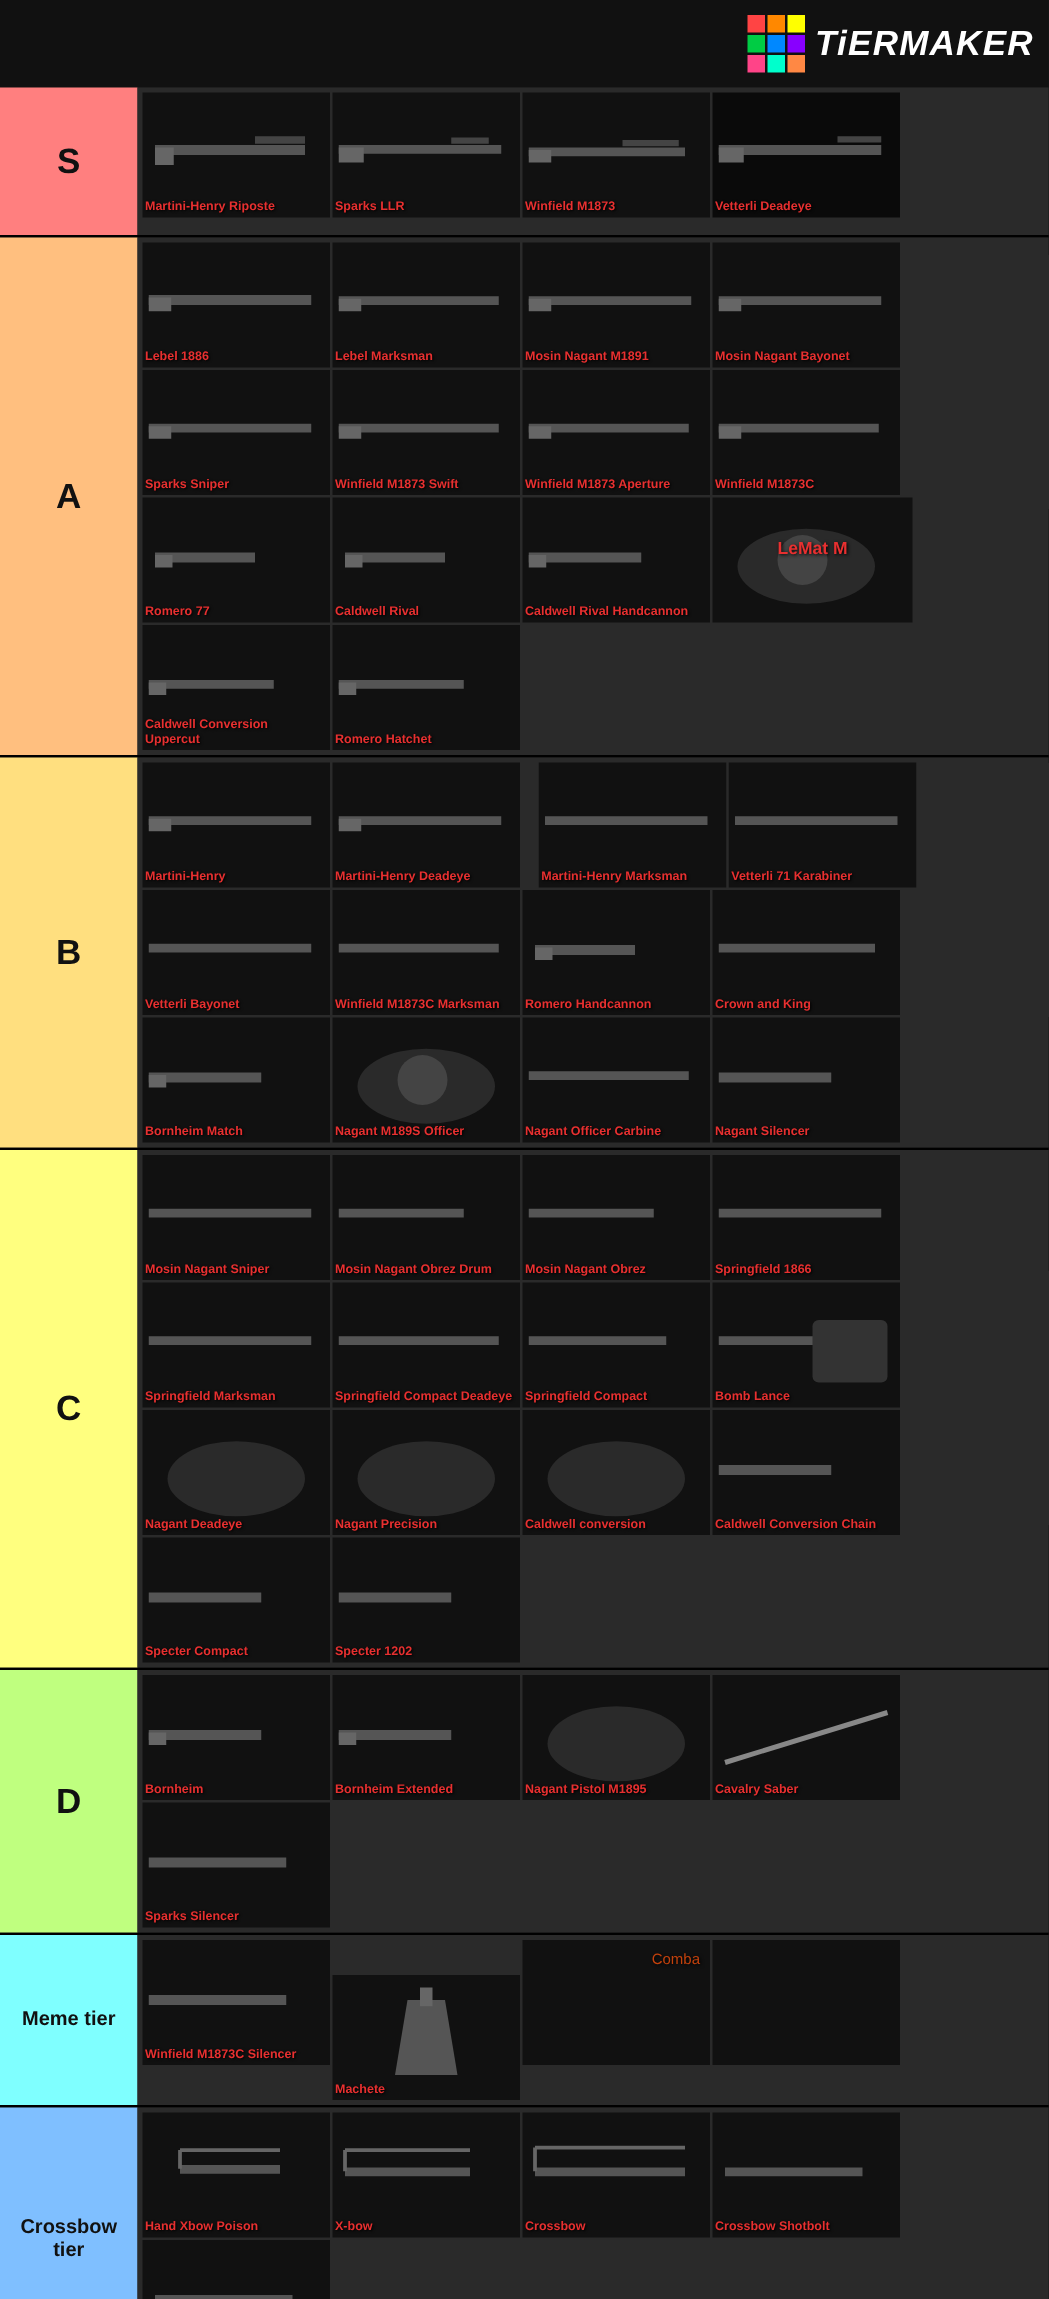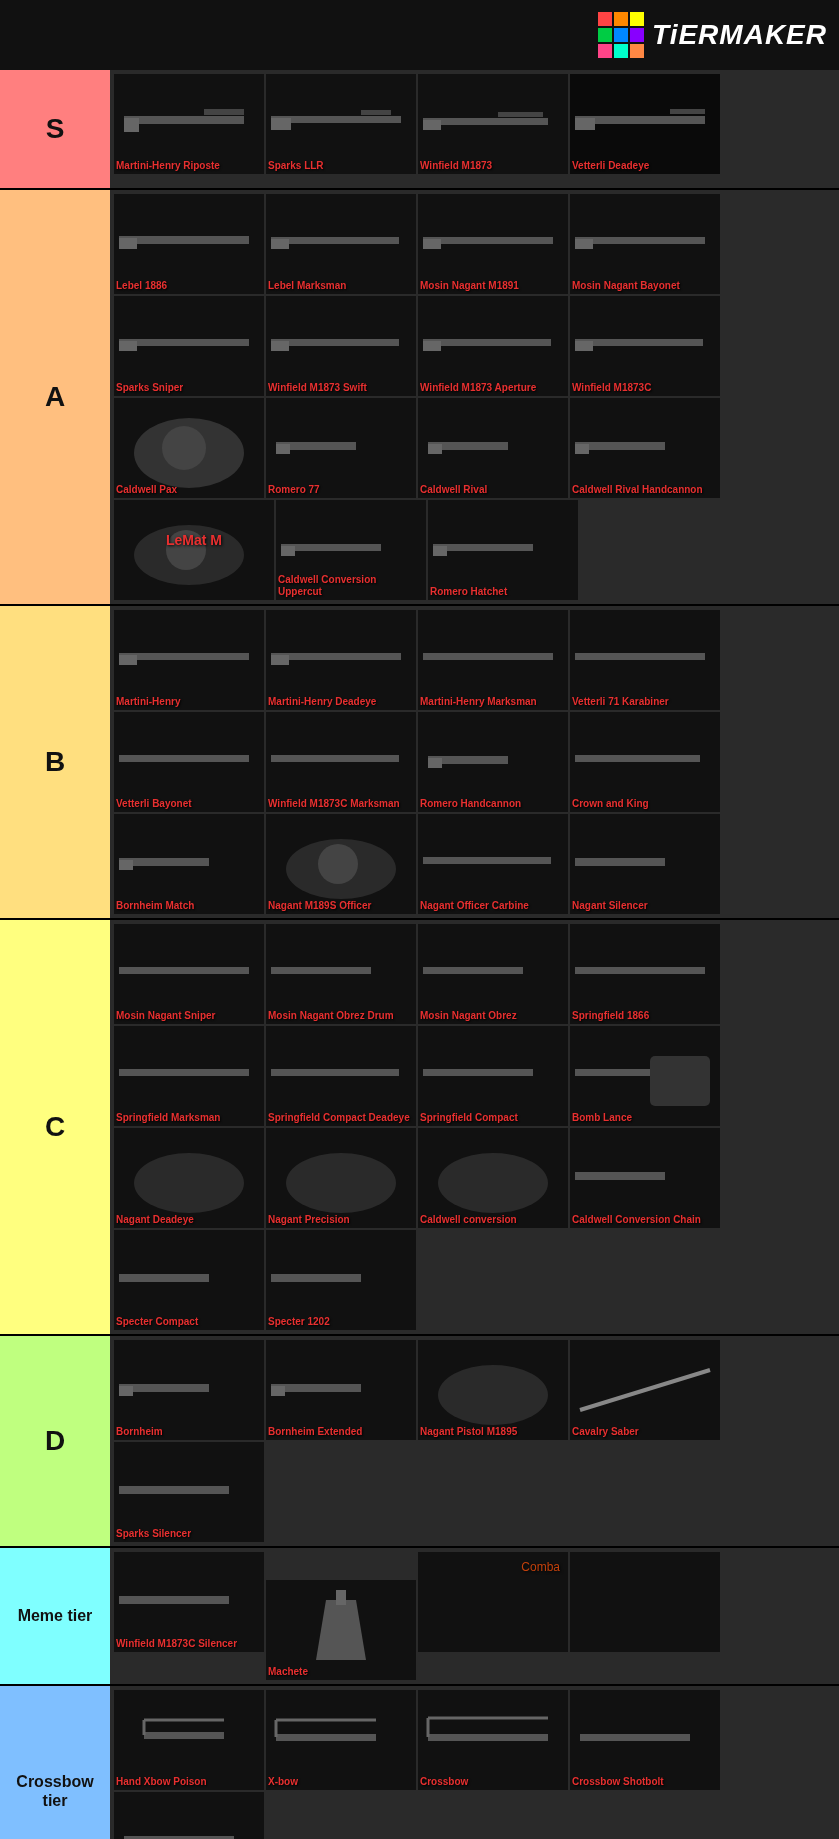--- a/index.html
+++ b/index.html
@@ -247,27 +247,20 @@
         <span class="item-label">Winfield M1873 Aperture</span>
       </div>
       <div class="item" style="background:#111;">
         <svg viewBox="0 0 150 100" style="width:100%;height:100%;">
             <rect x="5" y="43" width="128" height="7" fill="#555"></rect>
             <rect x="5" y="45" width="18" height="10" fill="#666"></rect>
           </svg>
         <span class="item-label">Winfield M1873C</span>
       </div>
 
-      <div class="item" style="background:#111;">
-        <svg viewBox="0 0 150 100" style="width:100%;height:100%;">
-            <ellipse cx="75" cy="55" rx="55" ry="35" fill="#333"></ellipse>
-            <circle cx="70" cy="50" r="22" fill="#444"></circle>
-          </svg>
-        <span class="item-label">Caldwell Pax</span>
-      </div>
 
       <div class="item" style="background:#111;">
         <svg viewBox="0 0 150 100" style="width:100%;height:100%;">
             <rect x="10" y="44" width="80" height="8" fill="#555"></rect>
             <rect x="10" y="46" width="14" height="10" fill="#666"></rect>
           </svg>
         <span class="item-label">Romero 77</span>
       </div>
       <div class="item" style="background:#111;">
         <svg viewBox="0 0 150 100" style="width:100%;height:100%;">
@@ -319,21 +312,21 @@
           </svg>
         <span class="item-label">Martini-Henry</span>
       </div>
       <div class="item" style="background:#111;">
         <svg viewBox="0 0 150 100" style="width:100%;height:100%;">
             <rect x="5" y="43" width="130" height="7" fill="#555"></rect>
             <rect x="5" y="45" width="18" height="10" fill="#666"></rect>
           </svg>
         <span class="item-label">Martini-Henry Deadeye</span>
       </div>
-      <div class="item" style="background:#111;">
+      <div class="item" style="background:#111;margin-left:13px;">
         <svg viewBox="0 0 150 100" style="width:100%;height:100%;">
             <rect x="5" y="43" width="130" height="7" fill="#555"></rect>
           </svg>
         <span class="item-label">Martini-Henry Marksman</span>
       </div>
       <div class="item" style="background:#111;">
         <svg viewBox="0 0 150 100" style="width:100%;height:100%;">
             <rect x="5" y="43" width="130" height="7" fill="#555"></rect>
           </svg>
         <span class="item-label">Vetterli 71 Karabiner</span>

